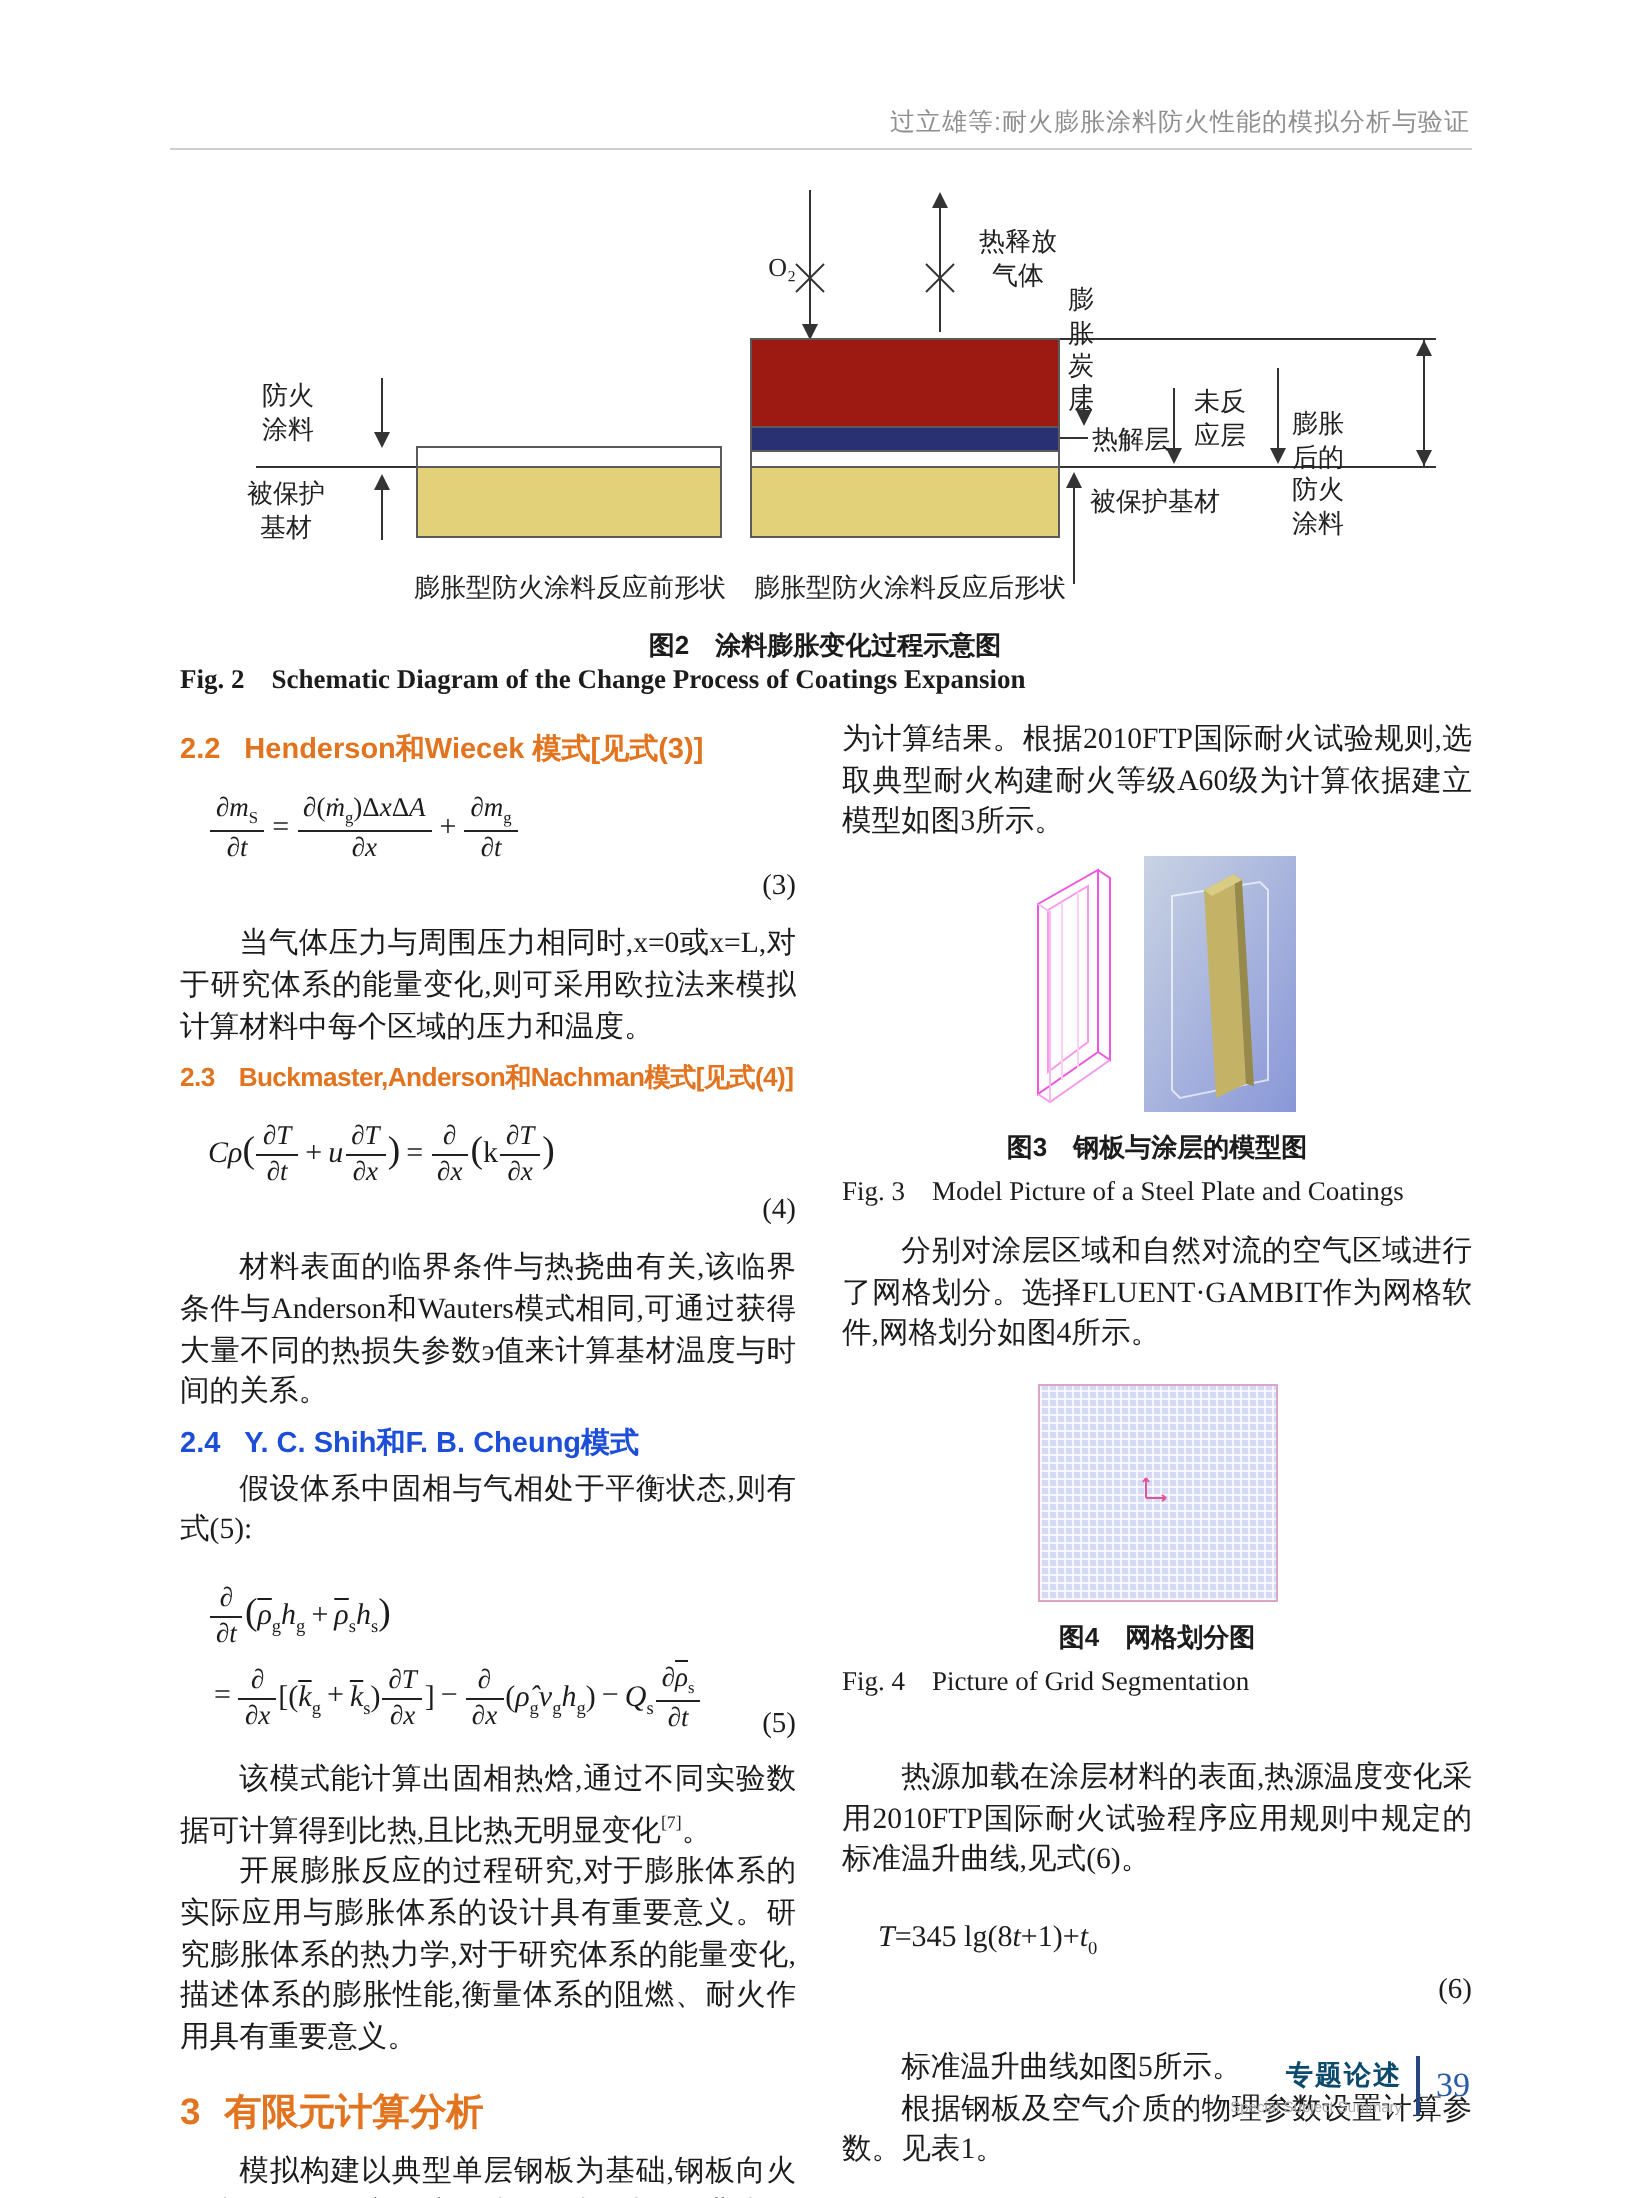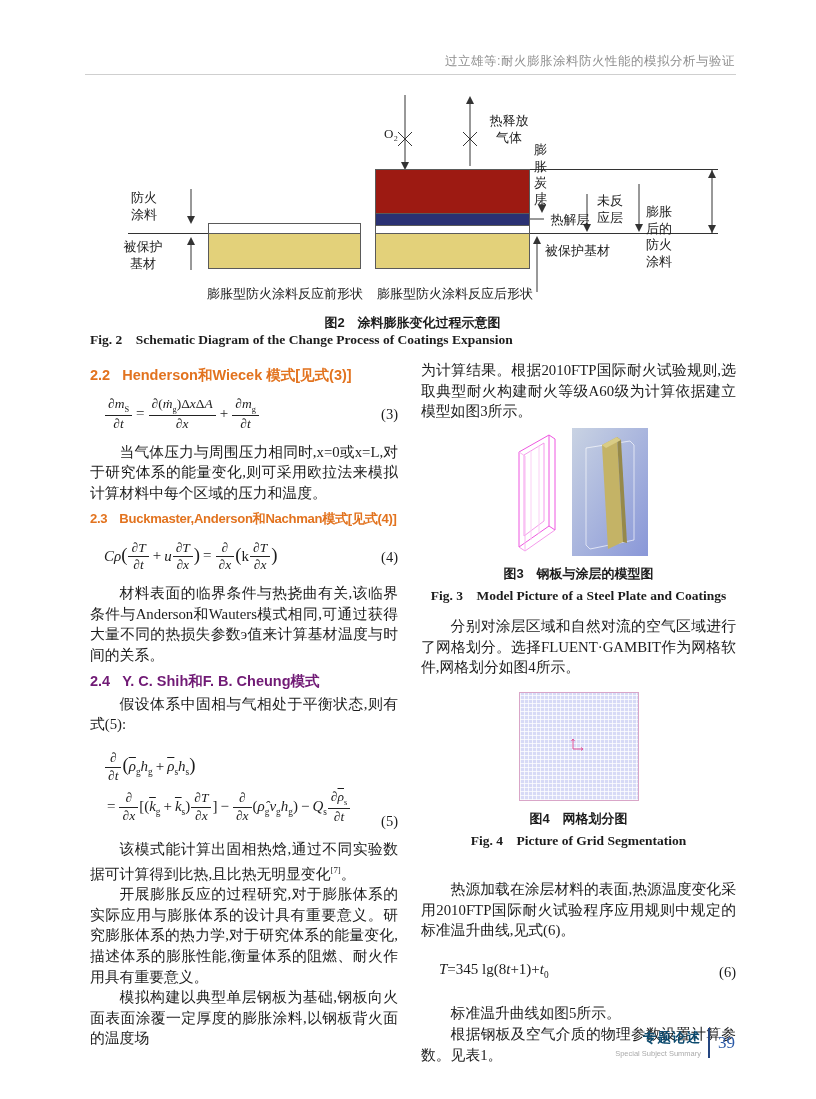--- a/index.html
+++ b/index.html
@@ -27,36 +27,36 @@
   .p{text-indent:2em;text-align:justify;margin:0;}
   .p.noind{text-indent:0;}
   sup{font-size:.6em;}
   sub{font-size:.62em;}
   .sec-h{color:#E2731F;font-family:"Liberation Sans",sans-serif;font-weight:bold;
         font-size:14.5px;line-height:20px;margin:5px 0 3px;white-space:nowrap;}
   .sec-h .n{margin-right:12px;}
   .sec-h.fit{font-size:13.1px;letter-spacing:-.3px;}
   .sec-h.big{font-size:18.5px;line-height:26px;margin:14px 0 7px;}
   
-  .eq{display:flex;align-items:center;margin:11px 0 9px;padding-left:14px;font-size:15px;}
+  .eq{display:flex;align-items:flex-start;margin:11px 0 9px;padding-left:14px;font-size:15px;flex-direction:column;}
   .eqnum{margin-left:auto;font-size:14.5px;}
   .frac{display:inline-block;vertical-align:middle;text-align:center;margin:0 1px;font-size:13.5px;line-height:1.1;}
   .frac .num{display:block;padding:1px 3px;border-bottom:1px solid #222;}
   .frac .den{display:block;padding:1px 3px;}
   .op{margin:0 3px;}
   .paren{font-size:1.25em;}
   .ov{text-decoration:overline;}
   .eq5wrap{display:flex;margin:10px 0 8px;padding-left:14px;font-size:15px;}
   .eq5wrap .lines > div{margin:5px 0;}
   .eq5wrap .eqnum{align-self:flex-end;}
   
   .fig3-wrap{display:flex;justify-content:center;align-items:flex-end;gap:9px;margin:6px 0 0;}
   .figcapf{text-align:center;font-weight:bold;font-family:"Liberation Sans",sans-serif;
         font-size:13px;margin-top:8px;}
-  .figcapf2{text-align:center;font-weight:bold;font-size:13.5px;margin-top:2px;}
+  .figcapf2{font-weight:normal;font-size:13.5px;margin-top:2px;}
   .fig4-grid{position:relative;width:118px;height:107px;margin:14px auto 0;
         background-color:#d7daf6;border:1px solid #d9a6c8;
         background-image:
           repeating-linear-gradient(0deg, rgba(255,255,255,.75) 0, rgba(255,255,255,.75) 1px, transparent 1px, transparent 4px),
           repeating-linear-gradient(90deg, rgba(255,255,255,.75) 0, rgba(255,255,255,.75) 1px, transparent 1px, transparent 4px);}
   .fig4-grid svg{position:absolute;left:50%;top:50%;transform:translate(-50%,-50%);}
   
   .footer{position:absolute;top:1028px;right:81px;display:flex;align-items:center;}
   .foot-labels{text-align:right;margin-right:7px;font-family:"Liberation Sans",sans-serif;}
   .foot-cn{font-size:13.5px;font-weight:bold;color:#2B5AA7;letter-spacing:1px;}
@@ -122,21 +122,21 @@
     </div>
     <div class="lb c" style="left:36px;top:97px;width:36px;">
       <div>防火</div>
       <div>涂料</div>
     </div>
     <div class="lb c" style="left:28px;top:146px;width:50px;">
       <div>被保护</div>
       <div>基材</div>
     </div>
     <div class="lb v" style="left:444px;top:50px;width:14px;">膨胀炭层</div>
-    <div class="lb" style="left:456px;top:119px;width:48px;text-align:center;">热解层</div>
+    <div class="lb" style="left:456px;top:119px;width:48px;">热解层</div>
     <div class="lb c" style="left:504px;top:100px;width:32px;">
       <div>未反</div>
       <div>应层</div>
     </div>
     <div class="lb v" style="left:556px;top:80px;width:28px;margin-top:32px;">膨胀后的防火涂料</div>
     <div class="lb" style="left:455px;top:150px;width:90px;">被保护基材</div>
     <div class="lb c" style="left:108px;top:193px;width:174px;">膨胀型防火涂料反应前形状</div>
     <div class="lb c" style="left:278px;top:193px;width:174px;">膨胀型防火涂料反应后形状</div>
   </div>
 
@@ -153,33 +153,36 @@
     </div>
     <p class="p">当气体压力与周围压力相同时,x=0或x=L,对于研究体系的能量变化,则可采用欧拉法来模拟计算材料中每个区域的压力和温度。</p>
     <div class="sec-h fit" style="color: rgb(226, 115, 31);">
       <span class="n">2.3</span><span>Buckmaster,Anderson和Nachman模式[见式(4)]</span>
     </div>
     <div class="eq">
       <span class="eqbody"><i>Cρ</i><span class="paren">(</span><span class="frac"><span class="num">∂<i>T</i></span><span class="den">∂<i>t</i></span></span><span class="op">+</span><i>u</i><span class="frac"><span class="num">∂<i>T</i></span><span class="den">∂<i>x</i></span></span><span class="paren">)</span><span class="op">=</span><span class="frac"><span class="num">∂</span><span class="den">∂<i>x</i></span></span><span class="paren">(</span>k<span class="frac"><span class="num">∂<i>T</i></span><span class="den">∂<i>x</i></span></span><span class="paren">)</span></span>
       <span class="eqnum">(4)</span>
     </div>
     <p class="p">材料表面的临界条件与热挠曲有关,该临界条件与Anderson和Wauters模式相同,可通过获得大量不同的热损失参数э值来计算基材温度与时间的关系。</p>
-    <div class="sec-h" style="color: #701a75;">
+    <div class="sec-h" style="color: #1d4ed8;">
       <span class="n">2.4</span><span>Y. C. Shih和F. B. Cheung模式</span>
     </div>
     <p class="p">假设体系中固相与气相处于平衡状态,则有式(5):</p>
     <div class="eq5wrap">
       <div class="lines">
         <div><span class="frac"><span class="num">∂</span><span class="den">∂<i>t</i></span></span><span class="paren">(</span><span class="ov"><i>ρ</i></span><sub>g</sub><i>h</i><sub>g</sub><span class="op">+</span><span class="ov"><i>ρ</i></span><sub>s</sub><i>h</i><sub>s</sub><span class="paren">)</span></div>
         <div><span class="op">=</span><span class="frac"><span class="num">∂</span><span class="den">∂<i>x</i></span></span>[(<span class="ov"><i>k</i></span><sub>g</sub><span class="op">+</span><span class="ov"><i>k</i></span><sub>s</sub>)<span class="frac"><span class="num">∂<i>T</i></span><span class="den">∂<i>x</i></span></span>]<span class="op">−</span><span class="frac"><span class="num">∂</span><span class="den">∂<i>x</i></span></span>(<i>ρ̂</i><sub>g</sub><i>v</i><sub>g</sub><i>h</i><sub>g</sub>)<span class="op">−</span><i>Q</i><sub>s</sub><span class="frac"><span class="num">∂<span class="ov"><i>ρ</i></span><sub>s</sub></span><span class="den">∂<i>t</i></span></span></div>
       </div>
       <span class="eqnum">(5)</span>
     </div>
     <p class="p">该模式能计算出固相热焓,通过不同实验数据可计算得到比热,且比热无明显变化<sup>[7]</sup>。</p>
     <p class="p">开展膨胀反应的过程研究,对于膨胀体系的实际应用与膨胀体系的设计具有重要意义。研究膨胀体系的热力学,对于研究体系的能量变化,描述体系的膨胀性能,衡量体系的阻燃、耐火作用具有重要意义。</p>
+    <div class="sec-h big" style="color: rgb(226, 115, 31);">
+      <span class="n">3</span><span>有限元计算分析</span>
+    </div>
     <p class="p">模拟构建以典型单层钢板为基础,钢板向火面表面涂覆一定厚度的膨胀涂料,以钢板背火面的温度场</p>
   </div>
 
   <div class="col col-r">
     <p class="p noind">为计算结果。根据2010FTP国际耐火试验规则,选取典型耐火构建耐火等级A60级为计算依据建立模型如图3所示。</p>
 
     <div class="fig3-wrap">
       <svg width="54" height="128" viewBox="0 0 54 128">
         <g fill="none" stroke-width="1">
           <path d="M10,24 L40,7 L40,98 L10,119 Z" stroke="#EE56E0"></path>

